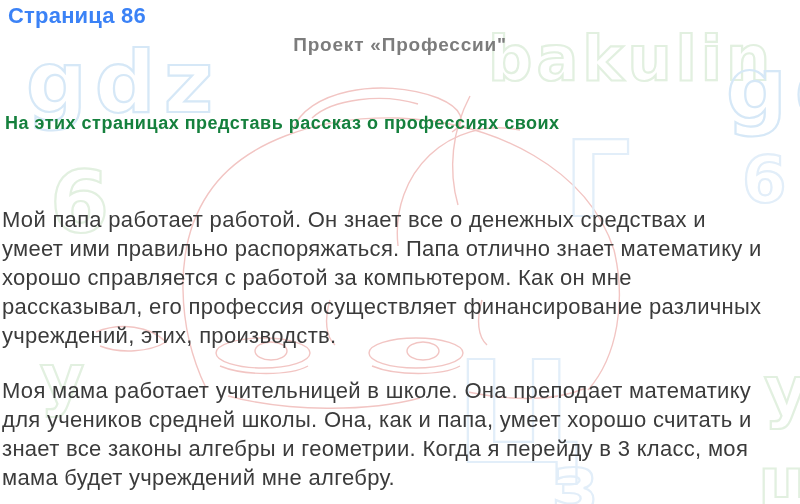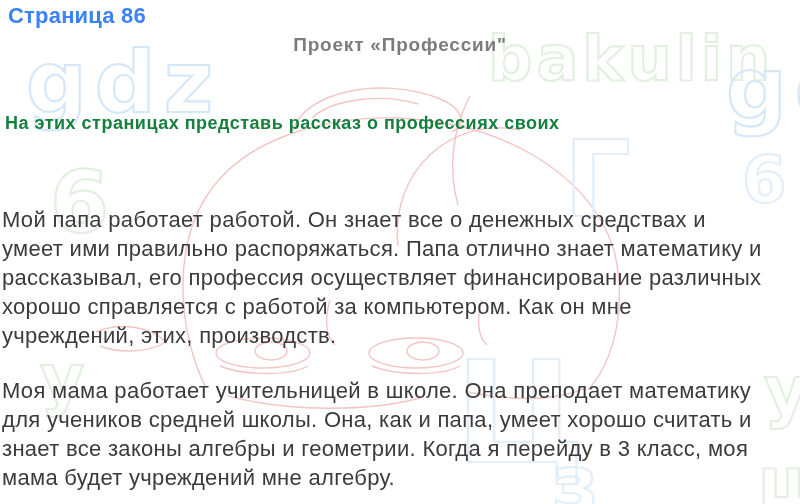--- a/index.html
+++ b/index.html
@@ -119,22 +119,22 @@
 
   <h1 class="project-title">Проект «Профессии"</h1>
 
   <div class="intro">
       <div class="text-line">На этих страницах представь рассказ о профессиях своих</div>
     </div>
 
   <div class="para para1">
       <div class="text-line">Мой папа работает работой. Он знает все о денежных средствах и</div>
       <div class="text-line">умеет ими правильно распоряжаться. Папа отлично знает математику и</div>
+      <div class="text-line">хорошо справляется с работой за компьютером. Как он мне</div>
       <div class="text-line">рассказывал, его профессия осуществляет финансирование различных</div>
-      <div class="text-line">хорошо справляется с работой за компьютером. Как он мне</div>
       <div class="text-line">учреждений, этих, производств.</div>
     </div>
 
   <div class="para para2">
       <div class="text-line">Моя мама работает учительницей в школе. Она преподает математику</div>
       <div class="text-line">для учеников средней школы. Она, как и папа, умеет хорошо считать и</div>
       <div class="text-line">знает все законы алгебры и геометрии. Когда я перейду в 3 класс, моя</div>
       <div class="text-line">мама будет учреждений мне алгебру.</div>
     </div>
 

